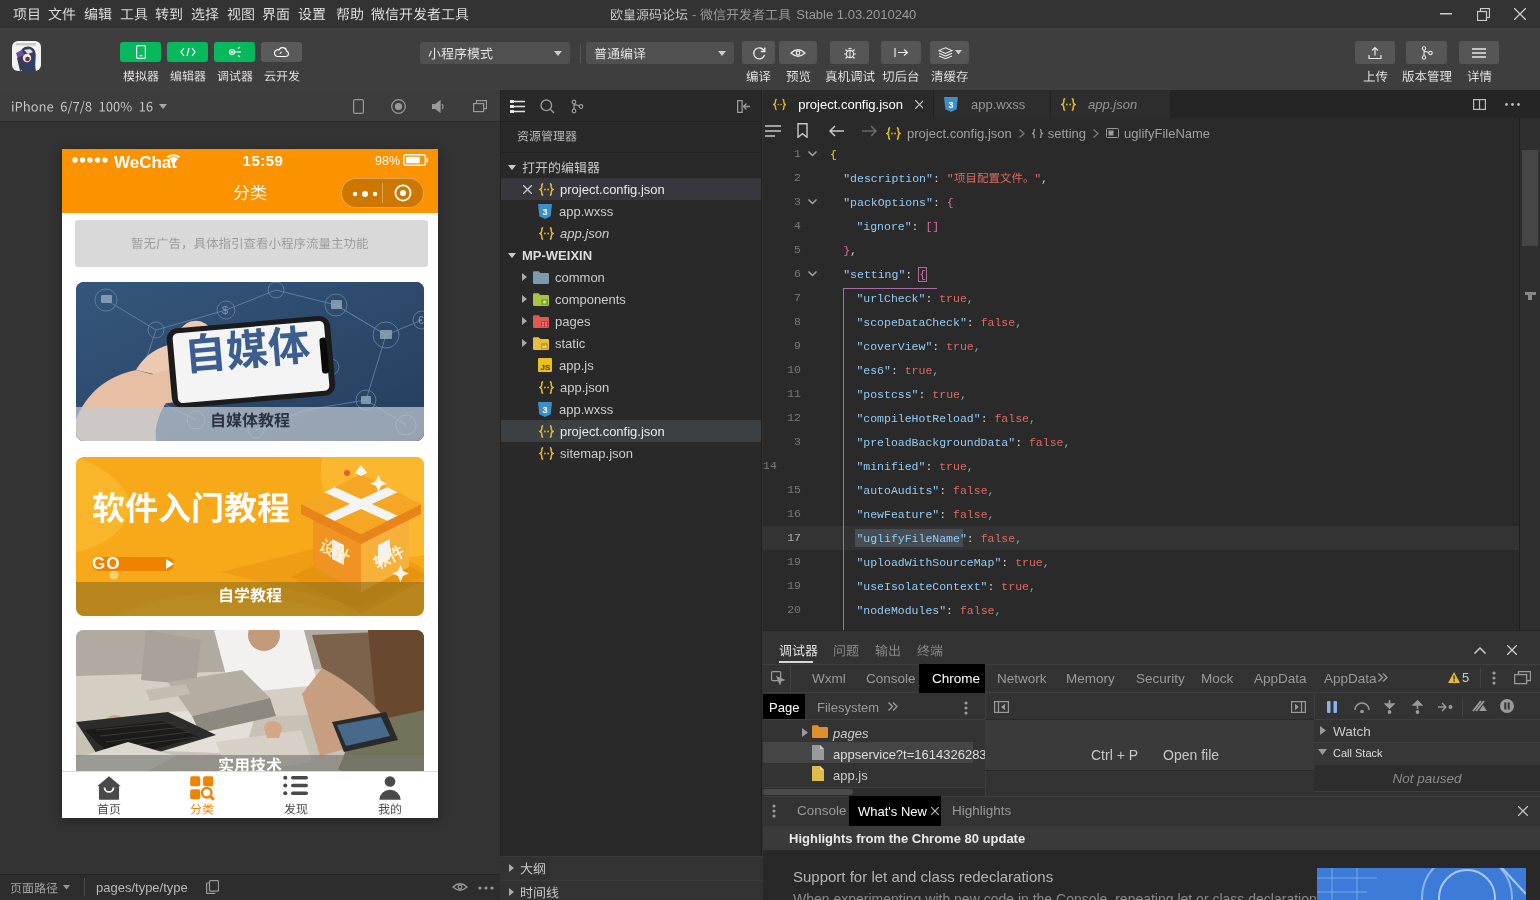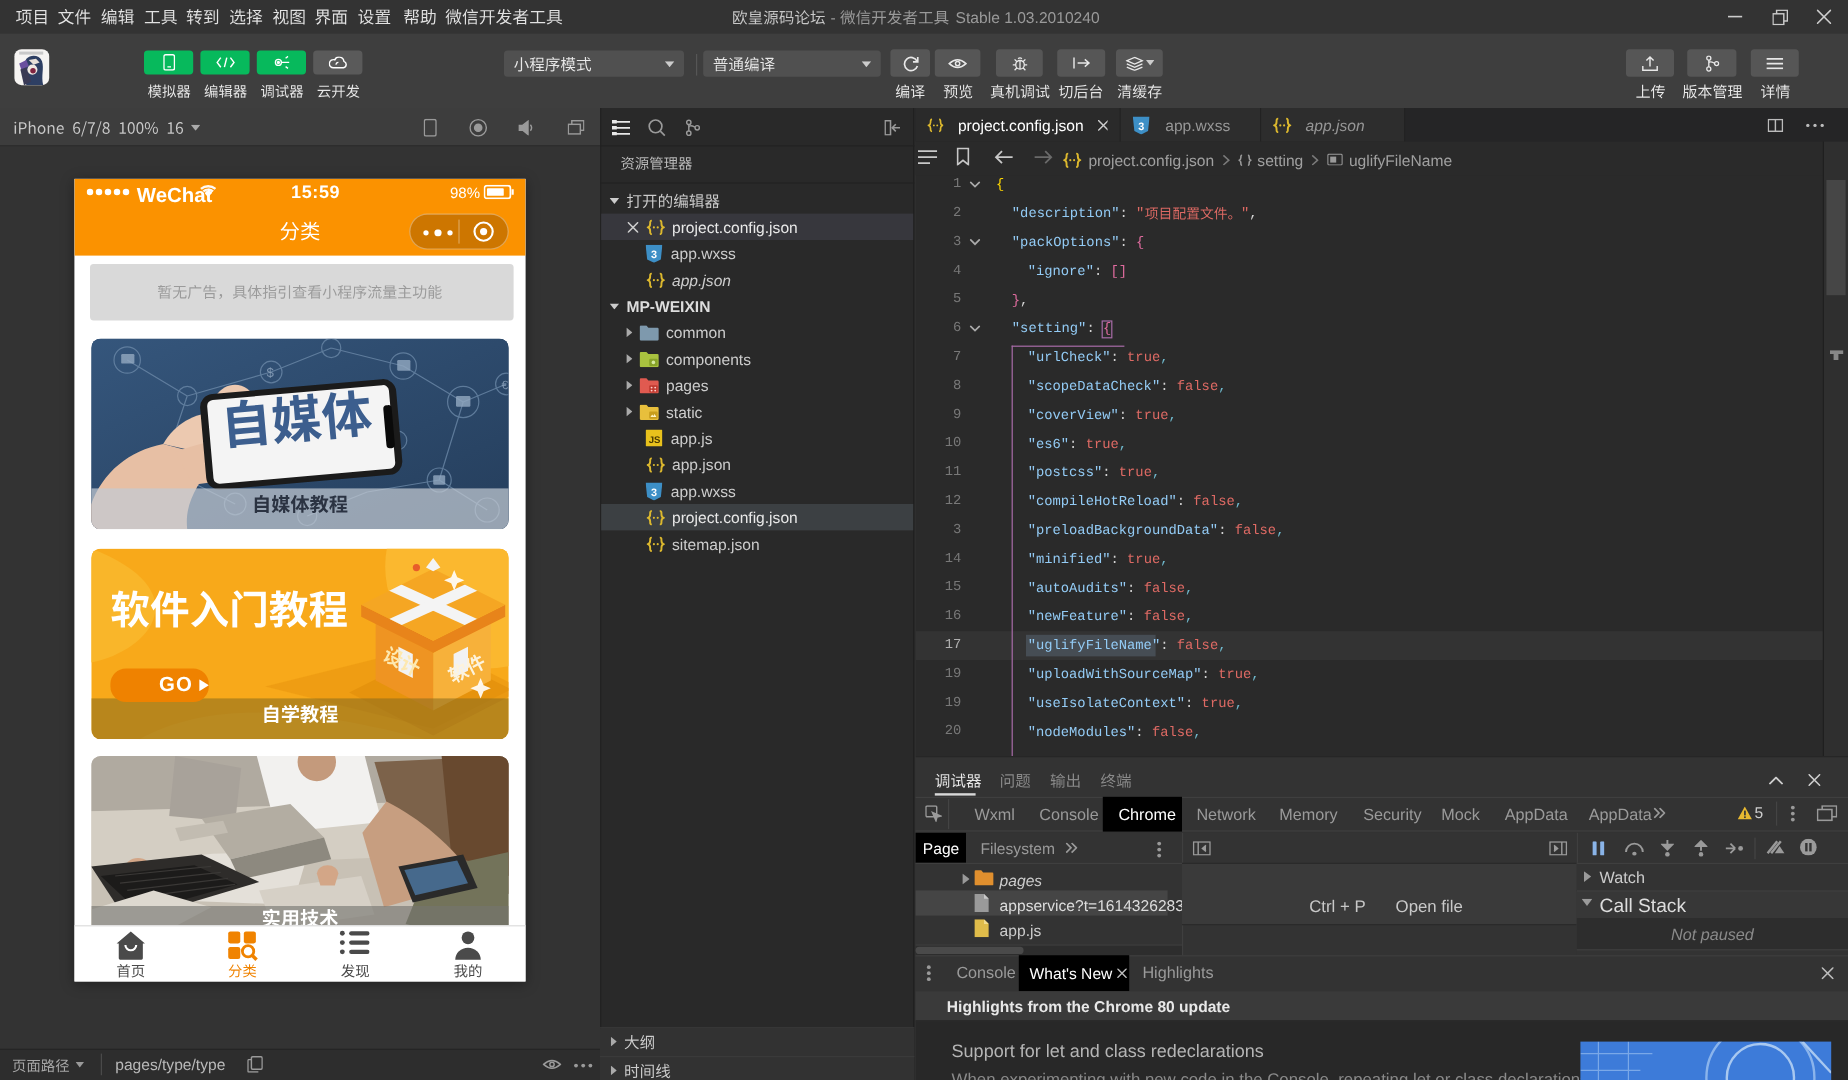--- a/index.html
+++ b/index.html
@@ -531,21 +531,21 @@
     <div class="ab" style="position:absolute;left:30px;top:342px;">
       <svg style="display:block;overflow:visible;" width="198.0" height="33.0" viewBox="0 -880 6000 1000" fill="#ffffff">
         <use href="#g98" x="0"></use>
         <use href="#g99" x="1000"></use>
         <use href="#g100" x="2000"></use>
         <use href="#g101" x="3000"></use>
         <use href="#g96" x="4000"></use>
         <use href="#g97" x="5000"></use>
       </svg>
     </div>
-    <div class="ab row" style="position:absolute;left:30px;top:408px;width:82px;height:28px;background:#ef8200;border-radius:13px;justify-content:flex-end">
+    <div class="ab row" style="position:absolute;left:30px;top:408px;width:82px;height:14px;background:#ef8200;border-radius:13px;justify-content:space-between">
       <span style="color:#fff;font-size:17px;font-weight:bold;font-family:Liberation Sans;letter-spacing:1px">GO</span>
       <svg width="8" height="10" style="margin-left:5px">
         <path d="M0,0 L8,5 L0,10 Z" fill="#fff"></path>
       </svg>
     </div>
     <div class="ab" style="position:absolute;left:14px;top:438px;width:348px;display:flex;justify-content:center">
       <svg style="display:block;overflow:visible;" width="64.0" height="16.0" viewBox="0 -880 4000 1000" fill="#ffffff">
         <use href="#g93" x="0"></use>
         <use href="#g102" x="1000"></use>
         <use href="#g96" x="2000"></use>
@@ -1016,21 +1016,21 @@
 <div class="ab" style="position:absolute;left:763px;top:334px;width:38px;height:24px;color:#787878;font-size:11.5px;font-family:Liberation Mono;text-align:right;line-height:24px">9</div>
 <div class="ab row" style="position:absolute;left:856.4px;top:334px;height:24px;font-size:11.5px;font-family:Liberation Mono;font-style:normal;white-space:pre"><i style="color:#93cbf5">"coverView"</i><i style="color:#d4d4d4">: </i><i style="color:#de6a64">true</i><i style="color:#6fb8cc">,</i></div>
 <div class="ab" style="position:absolute;left:763px;top:358px;width:38px;height:24px;color:#787878;font-size:11.5px;font-family:Liberation Mono;text-align:right;line-height:24px">10</div>
 <div class="ab row" style="position:absolute;left:856.4px;top:358px;height:24px;font-size:11.5px;font-family:Liberation Mono;font-style:normal;white-space:pre"><i style="color:#93cbf5">"es6"</i><i style="color:#d4d4d4">: </i><i style="color:#de6a64">true</i><i style="color:#6fb8cc">,</i></div>
 <div class="ab" style="position:absolute;left:763px;top:382px;width:38px;height:24px;color:#787878;font-size:11.5px;font-family:Liberation Mono;text-align:right;line-height:24px">11</div>
 <div class="ab row" style="position:absolute;left:856.4px;top:382px;height:24px;font-size:11.5px;font-family:Liberation Mono;font-style:normal;white-space:pre"><i style="color:#93cbf5">"postcss"</i><i style="color:#d4d4d4">: </i><i style="color:#de6a64">true</i><i style="color:#6fb8cc">,</i></div>
 <div class="ab" style="position:absolute;left:763px;top:406px;width:38px;height:24px;color:#787878;font-size:11.5px;font-family:Liberation Mono;text-align:right;line-height:24px">12</div>
 <div class="ab row" style="position:absolute;left:856.4px;top:406px;height:24px;font-size:11.5px;font-family:Liberation Mono;font-style:normal;white-space:pre"><i style="color:#93cbf5">"compileHotReload"</i><i style="color:#d4d4d4">: </i><i style="color:#de6a64">false</i><i style="color:#6fb8cc">,</i></div>
 <div class="ab" style="position:absolute;left:763px;top:430px;width:38px;height:24px;color:#787878;font-size:11.5px;font-family:Liberation Mono;text-align:right;line-height:24px">3</div>
 <div class="ab row" style="position:absolute;left:856.4px;top:430px;height:24px;font-size:11.5px;font-family:Liberation Mono;font-style:normal;white-space:pre"><i style="color:#93cbf5">"preloadBackgroundData"</i><i style="color:#d4d4d4">: </i><i style="color:#de6a64">false</i><i style="color:#6fb8cc">,</i></div>
-<div class="ab" style="position:absolute;left:763px;top:454px;width:38px;height:24px;color:#787878;font-size:11.5px;font-family:Liberation Mono;text-align:right;line-height:24px">14</div>
+<div class="ab" style="position:absolute;left:763px;top:454px;width:38px;height:24px;color:#787878;font-size:11.5px;font-family:Liberation Mono;line-height:24px">14</div>
 <div class="ab row" style="position:absolute;left:856.4px;top:454px;height:24px;font-size:11.5px;font-family:Liberation Mono;font-style:normal;white-space:pre"><i style="color:#93cbf5">"minified"</i><i style="color:#d4d4d4">: </i><i style="color:#de6a64">true</i><i style="color:#6fb8cc">,</i></div>
 <div class="ab" style="position:absolute;left:763px;top:478px;width:38px;height:24px;color:#787878;font-size:11.5px;font-family:Liberation Mono;text-align:right;line-height:24px">15</div>
 <div class="ab row" style="position:absolute;left:856.4px;top:478px;height:24px;font-size:11.5px;font-family:Liberation Mono;font-style:normal;white-space:pre"><i style="color:#93cbf5">"autoAudits"</i><i style="color:#d4d4d4">: </i><i style="color:#de6a64">false</i><i style="color:#6fb8cc">,</i></div>
 <div class="ab" style="position:absolute;left:763px;top:502px;width:38px;height:24px;color:#787878;font-size:11.5px;font-family:Liberation Mono;text-align:right;line-height:24px">16</div>
 <div class="ab row" style="position:absolute;left:856.4px;top:502px;height:24px;font-size:11.5px;font-family:Liberation Mono;font-style:normal;white-space:pre"><i style="color:#93cbf5">"newFeature"</i><i style="color:#d4d4d4">: </i><i style="color:#de6a64">false</i><i style="color:#6fb8cc">,</i></div>
 <div class="ab" style="position:absolute;left:763px;top:526px;width:38px;height:24px;color:#b0b0b0;font-size:11.5px;font-family:Liberation Mono;text-align:right;line-height:24px">17</div>
 <div class="ab row" style="position:absolute;left:856.4px;top:526px;height:24px;font-size:11.5px;font-family:Liberation Mono;font-style:normal;white-space:pre"><i style="color:#93cbf5">"uglifyFileName"</i><i style="color:#d4d4d4">: </i><i style="color:#de6a64">false</i><i style="color:#6fb8cc">,</i></div>
 <div class="ab" style="position:absolute;left:763px;top:550px;width:38px;height:24px;color:#787878;font-size:11.5px;font-family:Liberation Mono;text-align:right;line-height:24px">19</div>
 <div class="ab row" style="position:absolute;left:856.4px;top:550px;height:24px;font-size:11.5px;font-family:Liberation Mono;font-style:normal;white-space:pre"><i style="color:#93cbf5">"uploadWithSourceMap"</i><i style="color:#d4d4d4">: </i><i style="color:#de6a64">true</i><i style="color:#6fb8cc">,</i></div>
 <div class="ab" style="position:absolute;left:763px;top:574px;width:38px;height:24px;color:#787878;font-size:11.5px;font-family:Liberation Mono;text-align:right;line-height:24px">19</div>
@@ -1190,21 +1190,21 @@
   </svg>
 <div class="ab" style="position:absolute;left:1314px;top:719px;width:226px;height:23px;background:#333;border-top:1px solid #3f3f3f"></div>
 <svg class="ab" style="position:absolute;left:1320px;top:726px;" width="6" height="9">
     <path d="M0,0 v9 l6,-4.5 z" fill="#9a9a9a"></path>
   </svg>
 <div class="ab" style="position:absolute;left:1333px;top:724px;color:#ccc;font-size:13.5px;font-family:Liberation Sans">Watch</div>
 <div class="ab" style="position:absolute;left:1314px;top:742px;width:226px;height:23px;background:#373737;border-top:1px solid #3f3f3f"></div>
 <svg class="ab" style="position:absolute;left:1318px;top:749px;" width="9" height="6">
     <path d="M0,0 h9 l-4.5,6 z" fill="#9a9a9a"></path>
   </svg>
-<div class="ab" style="position:absolute;left:1333px;top:747px;color:#ddd;font-size:16px;font-family:Liberation Sans">Call Stack</div>
+<div class="ab" style="position:absolute;left:1333px;top:747px;color:#ddd;font-size:11px;font-family:Liberation Sans">Call Stack</div>
 <div class="ab" style="position:absolute;left:1314px;top:765px;width:226px;height:31px;background:#2d2d2d"></div>
 <div class="ab" style="position:absolute;left:1314px;top:771px;width:226px;text-align:center;color:#8a8a8a;font-size:13.5px;font-style:italic;font-family:Liberation Sans">Not paused</div>
 <div class="ab" style="position:absolute;left:1314px;top:791px;width:226px;height:5px;background:#333;border-top:1px solid #3f3f3f"></div>
 <div class="ab" style="position:absolute;left:763px;top:796px;width:777px;height:30px;background:#333;border-top:1px solid #3f3f3f"></div>
 <svg class="ab" style="position:absolute;left:772px;top:804px;" width="4" height="14" fill="#9a9a9a">
     <circle cx="2" cy="2" r="1.6"></circle>
     <circle cx="2" cy="7" r="1.6"></circle>
     <circle cx="2" cy="12" r="1.6"></circle>
   </svg>
 <div class="ab" style="position:absolute;left:797px;top:803px;color:#9a9a9a;font-size:13.5px;font-family:Liberation Sans">Console</div>

